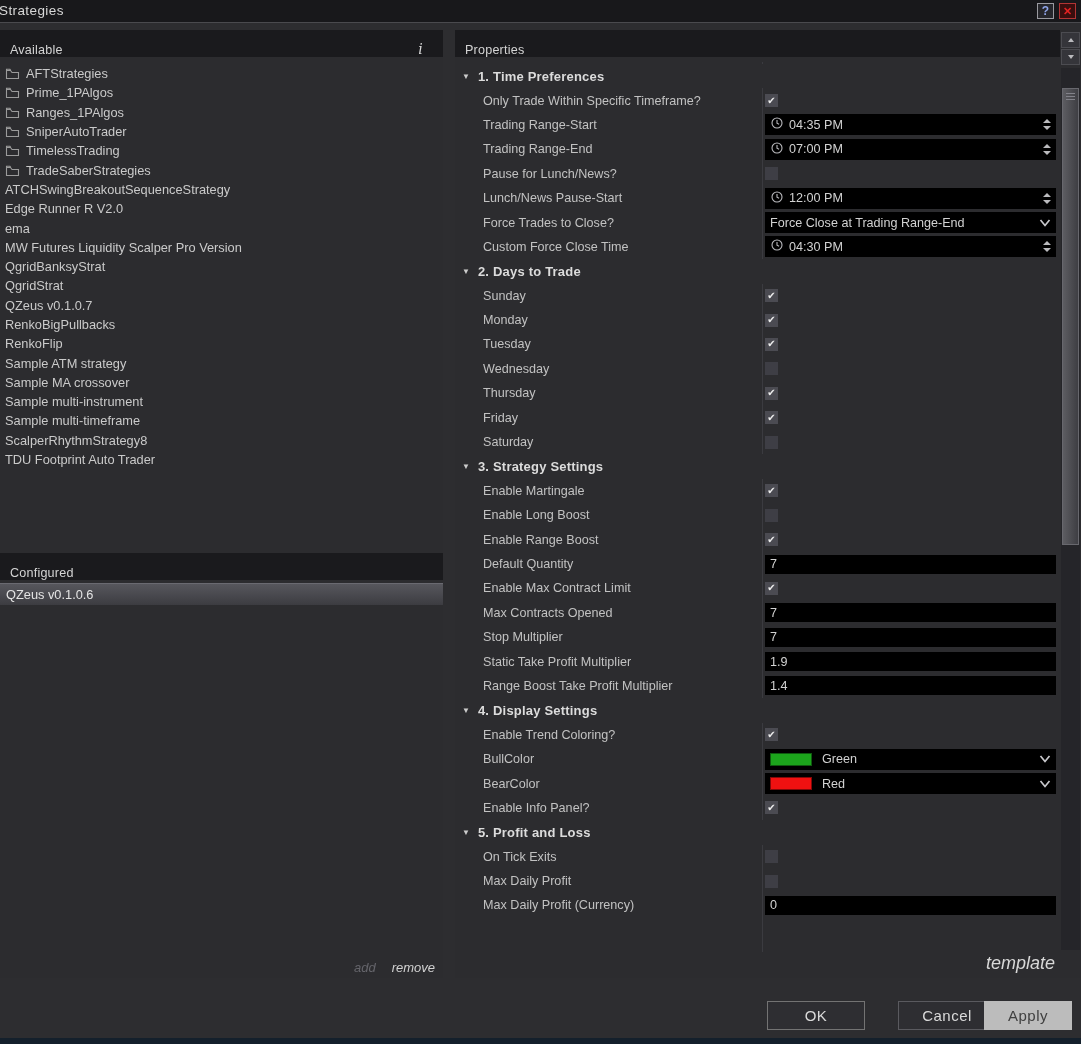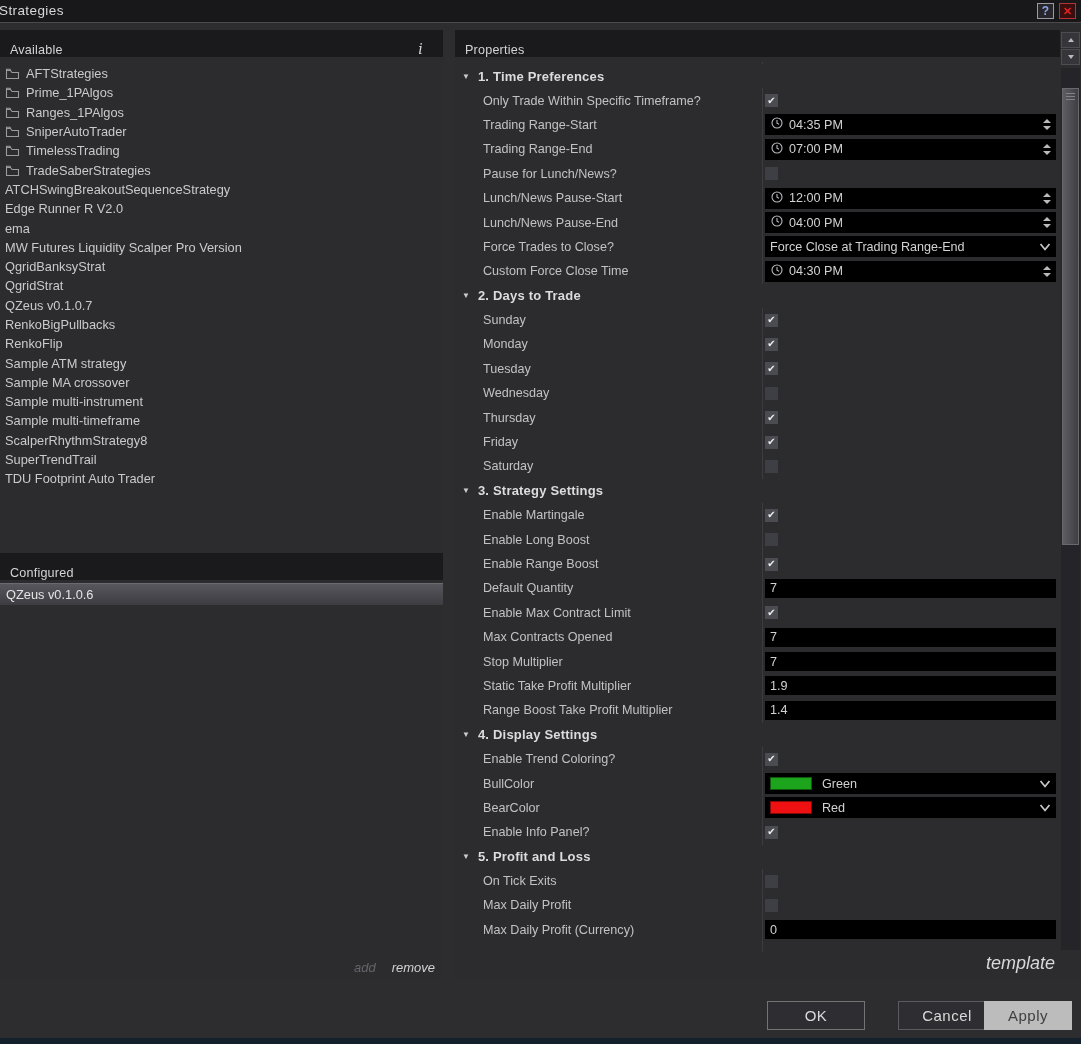--- a/index.html
+++ b/index.html
@@ -191,23 +191,20 @@
       <div class="litem">
         <span>Sample multi-instrument</span>
       </div>
       <div class="litem">
         <span>Sample multi-timeframe</span>
       </div>
       <div class="litem">
         <span>ScalperRhythmStrategy8</span>
       </div>
       <div class="litem">
-        <span>SuperTrendTrail</span>
-      </div>
-      <div class="litem">
         <span>TDU Footprint Auto Trader</span>
       </div>
     </div>
   <div class="phead cfg-head">
     <span>Configured</span>
   </div>
   <div class="cfg-list">
       <div class="cfg-item">
         <span>QZeus v0.1.0.6</span>
       </div>
@@ -283,36 +280,20 @@
               </svg></span>
             <span class="fval">12:00 PM</span>
             <span class="spin">
               <i class="tu"></i>
               <i class="td"></i>
             </span>
           </div>
         </div>
       </div>
       <div class="prow">
-        <div class="plabel">Lunch/News Pause-End</div>
-        <div class="pval">
-          <div class="field time">
-            <span class="clock"><svg width="12" height="12" viewBox="0 0 12 12">
-                <circle cx="6" cy="6" r="5" fill="none" stroke="#b9b9bd" stroke-width="1.1"></circle>
-                <path d="M6 3v3.2l2.1 1.1" fill="none" stroke="#b9b9bd" stroke-width="1.1"></path>
-              </svg></span>
-            <span class="fval">04:00 PM</span>
-            <span class="spin">
-              <i class="tu"></i>
-              <i class="td"></i>
-            </span>
-          </div>
-        </div>
-      </div>
-      <div class="prow">
         <div class="plabel">Force Trades to Close?</div>
         <div class="pval">
           <div class="field dd">
             <span class="fval">Force Close at Trading Range-End</span>
             <span class="chev"><svg width="12" height="8" viewBox="0 0 12 8">
                 <polyline points="1.5,1 6,6.5 10.5,1" fill="none" stroke="#c8c8cc" stroke-width="1.7"></polyline>
               </svg></span>
           </div>
         </div>
       </div>

